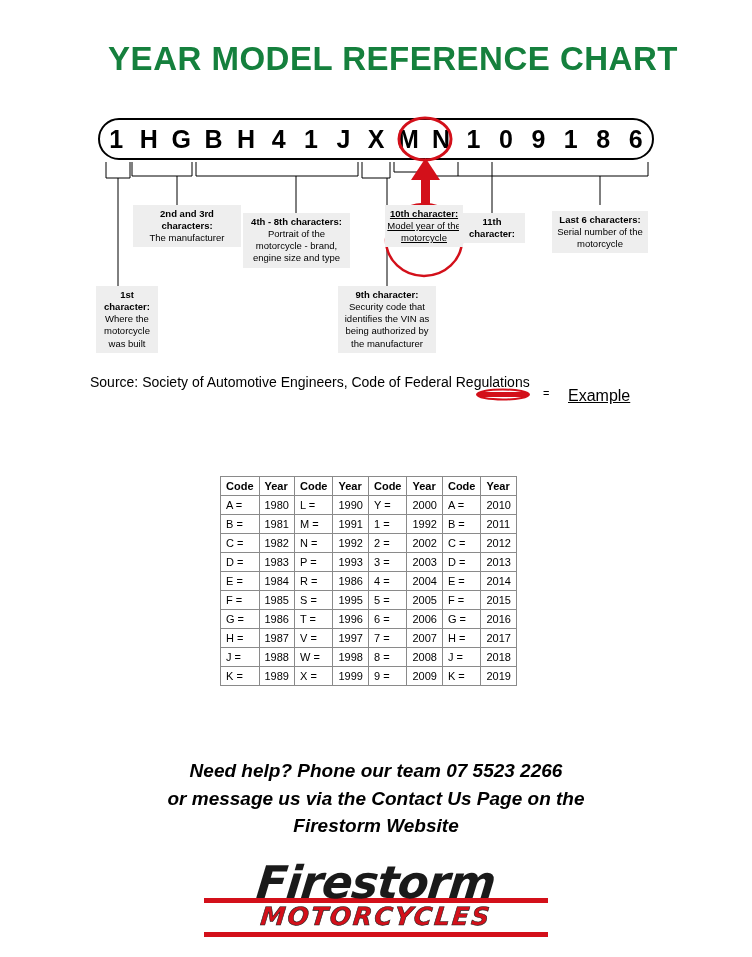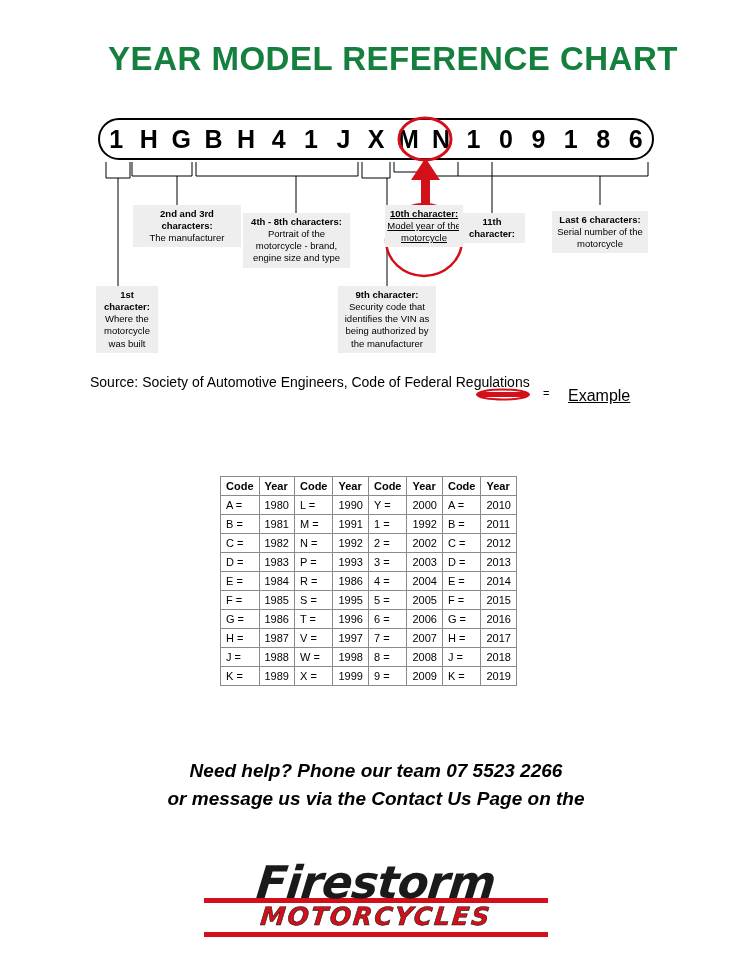--- a/index.html
+++ b/index.html
@@ -410,20 +410,21 @@
       <td class="year">2009</td>
       <td>K =</td>
       <td class="year">2019</td>
     </tr>
   </tbody>
 </table>
 
 <div class="help-text">
   <div>Need help?  Phone our team 07 5523 2266</div>
   <div>or message us via the Contact Us Page on the</div>
+  <div>Firestorm Website</div>
 </div>
 
 <div class="logo-wrap">
   <div class="logo-bar logo-bar-top"></div>
   <div class="logo-word">Firestorm</div>
   <div class="logo-sub">MOTORCYCLES</div>
   <div class="logo-bar logo-bar-bottom"></div>
 </div>
 
 </body></html>

